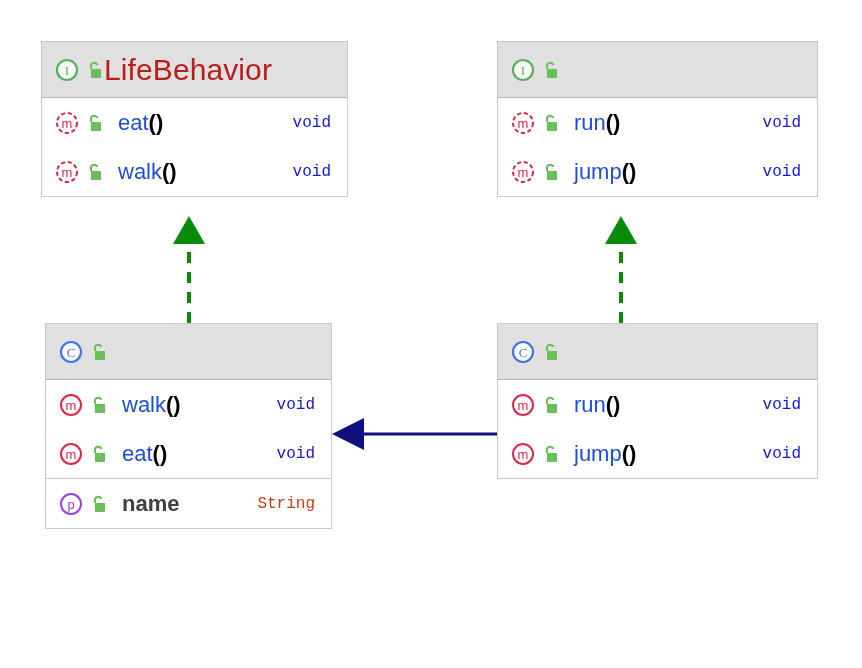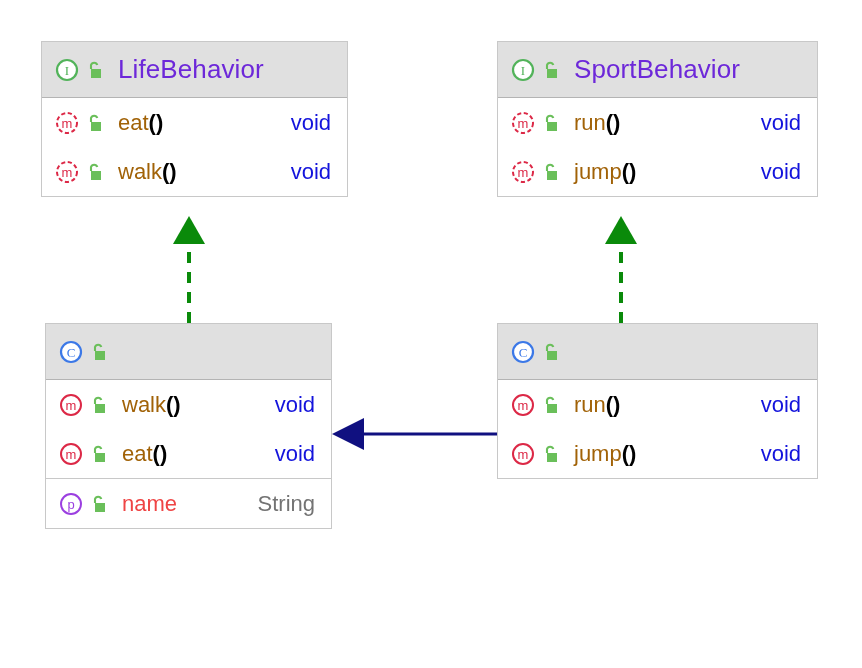--- a/index.html
+++ b/index.html
@@ -33,23 +33,22 @@
   .uml-header {
     height: 56px;
     background: #e0e0e0;
     border-bottom: 1px solid #b4b4b4;
     display: flex;
     align-items: center;
     padding-left: 13px;
     box-sizing: border-box;
   }
   .uml-title {
-    font-size: 26px;
-    color: #6d28d9;
-    margin-left: 14px;
+    font-size: 30px;
+    color: #b91c1c;
     white-space: nowrap;
     letter-spacing: 0.1px;
   }
   .uml-section {
     padding: 0;
   }
   .uml-section + .uml-section {
     border-top: 1px solid #c8c8c8;
   }
   .uml-row {
@@ -62,29 +61,30 @@
   }
   .member-name {
     font-size: 22px;
     margin-left: 14px;
     white-space: nowrap;
   }
   .member-name .parens {
     color: #000000;
     font-weight: bold;
   }
-  .method-name { color: #a16207; }
-  .prop-name   { color: #ef4444; }
+  .method-name { color: #1d4ed8; }
+  .prop-name   { color: #404040; font-weight: bold; }
   .member-type {
     margin-left: auto;
-    font-size: 22px;
+    font-size: 16px;
     white-space: nowrap;
+    font-family: Liberation Mono, monospace;
   }
   .type-void   { color: #1414dc; }
-  .type-string { color: #737373; }
+  .type-string { color: #c2410c; }
 
   
   .icon {
     flex: 0 0 auto;
     display: inline-block;
     line-height: 0;
   }
   .lock-icon {
     flex: 0 0 auto;
     display: inline-block;
@@ -183,21 +183,20 @@
           <circle cx="12" cy="12" r="10" fill="#ffffff" stroke="#52b35a" stroke-width="2.2"></circle>
           <text x="12" y="17" font-family="Liberation Serif, serif" font-size="13" text-anchor="middle" fill="#52b35a">I</text>
         </svg>
       </span>
       <span class="lock-icon">
         <svg width="18" height="20" viewBox="0 0 18 20">
           <path d="M5 9 L5 5 A3.3 3.3 0 0 1 11.3 5" fill="none" stroke="#6abf5a" stroke-width="2.1"></path>
           <rect x="5" y="9" width="10" height="9" fill="#6abf5a"></rect>
         </svg>
       </span>
-      <span class="uml-title">SportBehavior</span>
     </div>
     <div class="uml-section">
       <div class="uml-row">
         <span class="icon">
           <svg width="24" height="24" viewBox="0 0 24 24">
             <circle cx="12" cy="12" r="10" fill="#ffffff" stroke="#dc2846" stroke-width="2" stroke-dasharray="4.2,2.6"></circle>
             <text x="12" y="17" font-family="Liberation Sans, sans-serif" font-size="13" text-anchor="middle" fill="#dc2846">m</text>
           </svg>
         </span>
         <span class="lock-icon">

